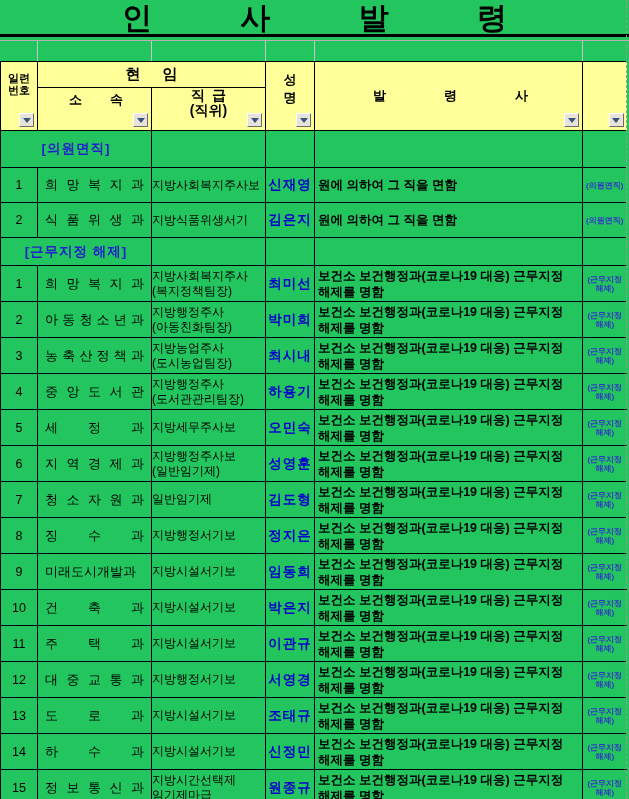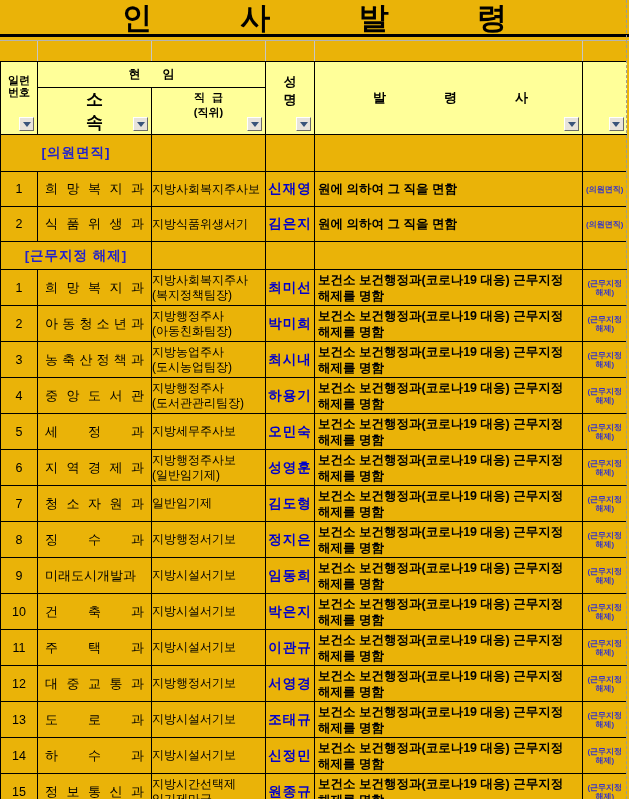--- a/index.html
+++ b/index.html
@@ -1,17 +1,17 @@
 <!DOCTYPE html>
 <html><head>
 <meta charset="utf-8">
 <style>
   html,body{margin:0;padding:0;background:#fff;}
   body{font-family:"Liberation Sans","DejaVu Sans",sans-serif;color:#000;}
-  .page{position:relative;width:629px;height:799px;background:#eab308;overflow:hidden;}
+  .page{position:relative;width:629px;height:799px;background:#22c55e;overflow:hidden;}
 
   
   .title-row{height:34px;line-height:36px;text-align:center;font-size:30px;font-weight:bold;
              letter-spacing:40px;padding-left:40px;box-sizing:border-box;white-space:nowrap;}
   .thick-rule{height:3px;background:#000;}
   .rule-spacer{height:3px;}
 
   
   .gap-row{position:relative;height:21px;border-top:1px solid #b3b3b3;box-sizing:border-box;}
   .gap-row .vline{position:absolute;top:0;bottom:0;width:1px;background:#c6c6c6;}
@@ -25,23 +25,23 @@
   .remark-col{border-right:none;}
   tr.h1{height:26px;}
   tr.h2{height:36px;}
   tr.sec1-label{height:37px;}
   tr.sec1-row{height:35px;}
   tr.sec2-label{height:28px;}
   tr.sec2-row{height:36px;}
 
   
   .hdr-serial{font-size:11px;line-height:12px;text-align:center;padding-bottom:24px;}
-  .hdr-current{font-size:12px;text-align:center;letter-spacing:22px;padding-left:22px;}
-  .hdr-dept{font-size:17px;text-align:center;letter-spacing:28px;padding-left:28px;padding-bottom:0;}
-  .hdr-rank{font-size:11px;line-height:15px;text-align:center;padding-bottom:12px;}
+  .hdr-current{font-size:15px;text-align:center;letter-spacing:22px;padding-left:22px;}
+  .hdr-dept{font-size:13px;text-align:right;letter-spacing:28px;padding-left:28px;padding-bottom:19px;}
+  .hdr-rank{font-size:14px;line-height:15px;text-align:center;padding-bottom:12px;}
   .hdr-rank .l1{letter-spacing:7px;padding-left:7px;}
   .hdr-name{font-size:13px;text-align:center;letter-spacing:9px;padding-left:9px;padding-bottom:14px;}
   .hdr-order{font-size:13px;text-align:center;letter-spacing:58px;padding-left:58px;white-space:nowrap;}
 
   
   .dd{position:absolute;right:3px;bottom:3px;width:15px;height:14px;background:#e7e3db;
       border:1px solid;border-color:#ffffff #6b6b6b #6b6b6b #ffffff;box-sizing:border-box;
       display:flex;align-items:center;justify-content:center;cursor:pointer;}
   .dd::after{content:"";width:0;height:0;border:4px solid transparent;border-top:5px solid #39547a;margin-top:5px;}
 

